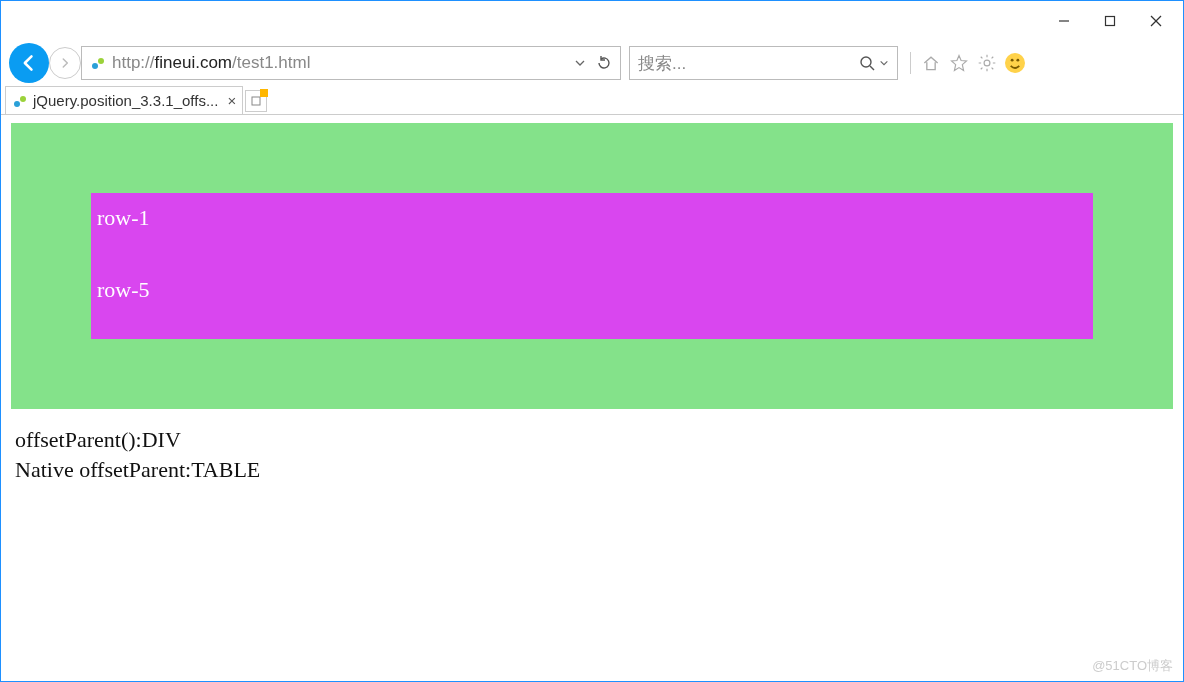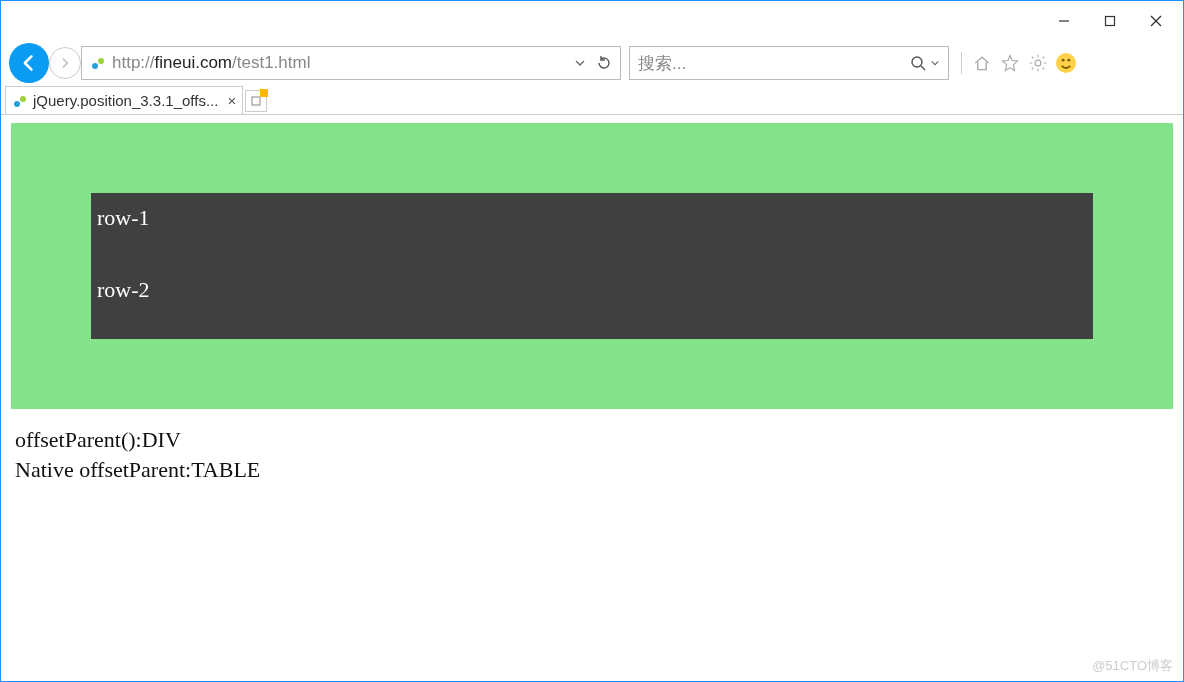--- a/index.html
+++ b/index.html
@@ -11,33 +11,33 @@
 .circle-back { width: 40px; height: 40px; border-radius: 50%; background: #0a9cf2; display: flex; align-items: center; justify-content: center; color: #fff; }
 .circle-back svg { width: 20px; height: 20px; }
 .circle-fwd { width: 32px; height: 32px; border-radius: 50%; border: 1px solid #ccc; display: flex; align-items: center; justify-content: center; color: #aaa; }
 .circle-fwd svg { width: 14px; height: 14px; }
 .url-box { flex: 1; max-width: 540px; height: 34px; border: 1px solid #bbb; display: flex; align-items: center; padding: 0 8px; font-size: 17px; color: #333; gap: 6px; position: relative; }
 .favicon { width: 16px; height: 16px; }
 .url-text { flex: 1; white-space: nowrap; overflow: hidden; }
 .url-gray { color: #888; }
 .url-black { color: #222; }
 .url-actions { display: flex; align-items: center; gap: 10px; color: #666; margin-left: auto; }
-.search-box { height: 34px; width: 320px; border: 1px solid #bbb; display: flex; align-items: center; padding: 0 8px; font-size: 17px; color: #888; margin-left: 8px; }
+.search-box { height: 34px; width: 269px; border: 1px solid #bbb; display: flex; align-items: center; padding: 0 8px; font-size: 17px; color: #888; margin-left: 8px; }
 .search-box .sicon { margin-left: auto; display: flex; align-items: center; gap: 4px; color: #666; }
 .tool-icons { display: flex; align-items: center; gap: 8px; color: #aaa; margin-left: 10px; }
 .tool-icons svg { width: 20px; height: 20px; }
 .smile { width: 20px; height: 20px; border-radius: 50%; background: #ffd24a; display: flex; align-items: center; justify-content: center; }
 .tabbar { height: 30px; display: flex; align-items: flex-end; border-bottom: 1px solid #ccc; padding-left: 4px; gap: 2px; }
 .tab { height: 28px; max-width: 260px; border: 1px solid #ccc; border-bottom: none; background: #fff; display: flex; align-items: center; padding: 0 6px; font-size: 15px; color: #333; gap: 5px; }
 .tab .close-x { color: #555; font-size: 15px; margin-left: 4px; }
 .newtab { width: 22px; height: 22px; border: 1px solid #ccc; display: flex; align-items: center; justify-content: center; margin-bottom: 2px; position: relative; background: #fff; }
 .newtab::after { content: ""; position: absolute; top: -2px; right: -2px; width: 8px; height: 8px; background: #ffb700; }
 .viewport { padding: 0; position: relative; }
 .green-outer { margin: 8px 10px 0 10px; background: #84e28a; padding: 70px 80px; }
-.green-inner { background: #404040; color: #fff; font-family: "Times New Roman", serif; font-size: 22px; padding: 6px 0 30px 0; }
+.green-inner { background: #d946ef; color: #fff; font-family: "Times New Roman", serif; font-size: 22px; padding: 6px 0 30px 0; }
 .green-inner .r { padding: 6px 6px; }
 .green-inner .gap { height: 34px; }
 .results { margin: 16px 14px 0 14px; font-family: "Times New Roman", serif; font-size: 22px; color: #111; line-height: 1.35; }
 .watermark { position: absolute; bottom: 6px; right: 10px; color: #ccc; font-size: 13px; }
 .sep { border-left: 1px solid #ccc; height: 22px; margin: 0 2px; }
 </style>
 </head>
 <body>
 
 <div class="titlebar">
@@ -136,21 +136,21 @@
         <rect x="2" y="2" width="8" height="8" fill="none" stroke="#888" stroke-width="1"></rect>
       </svg>
   </div>
 </div>
 
 <div class="viewport">
   <div class="green-outer">
     <div class="green-inner">
       <div class="r">row-1</div>
       <div class="gap"></div>
-      <div class="r">row-2</div>
+      <div class="r">row-5</div>
     </div>
   </div>
   <div class="results">
     <div>offsetParent():DIV</div>
     <div>Native offsetParent:TABLE</div>
   </div>
 </div>
 
 <div class="watermark">@51CTO博客</div>
 

